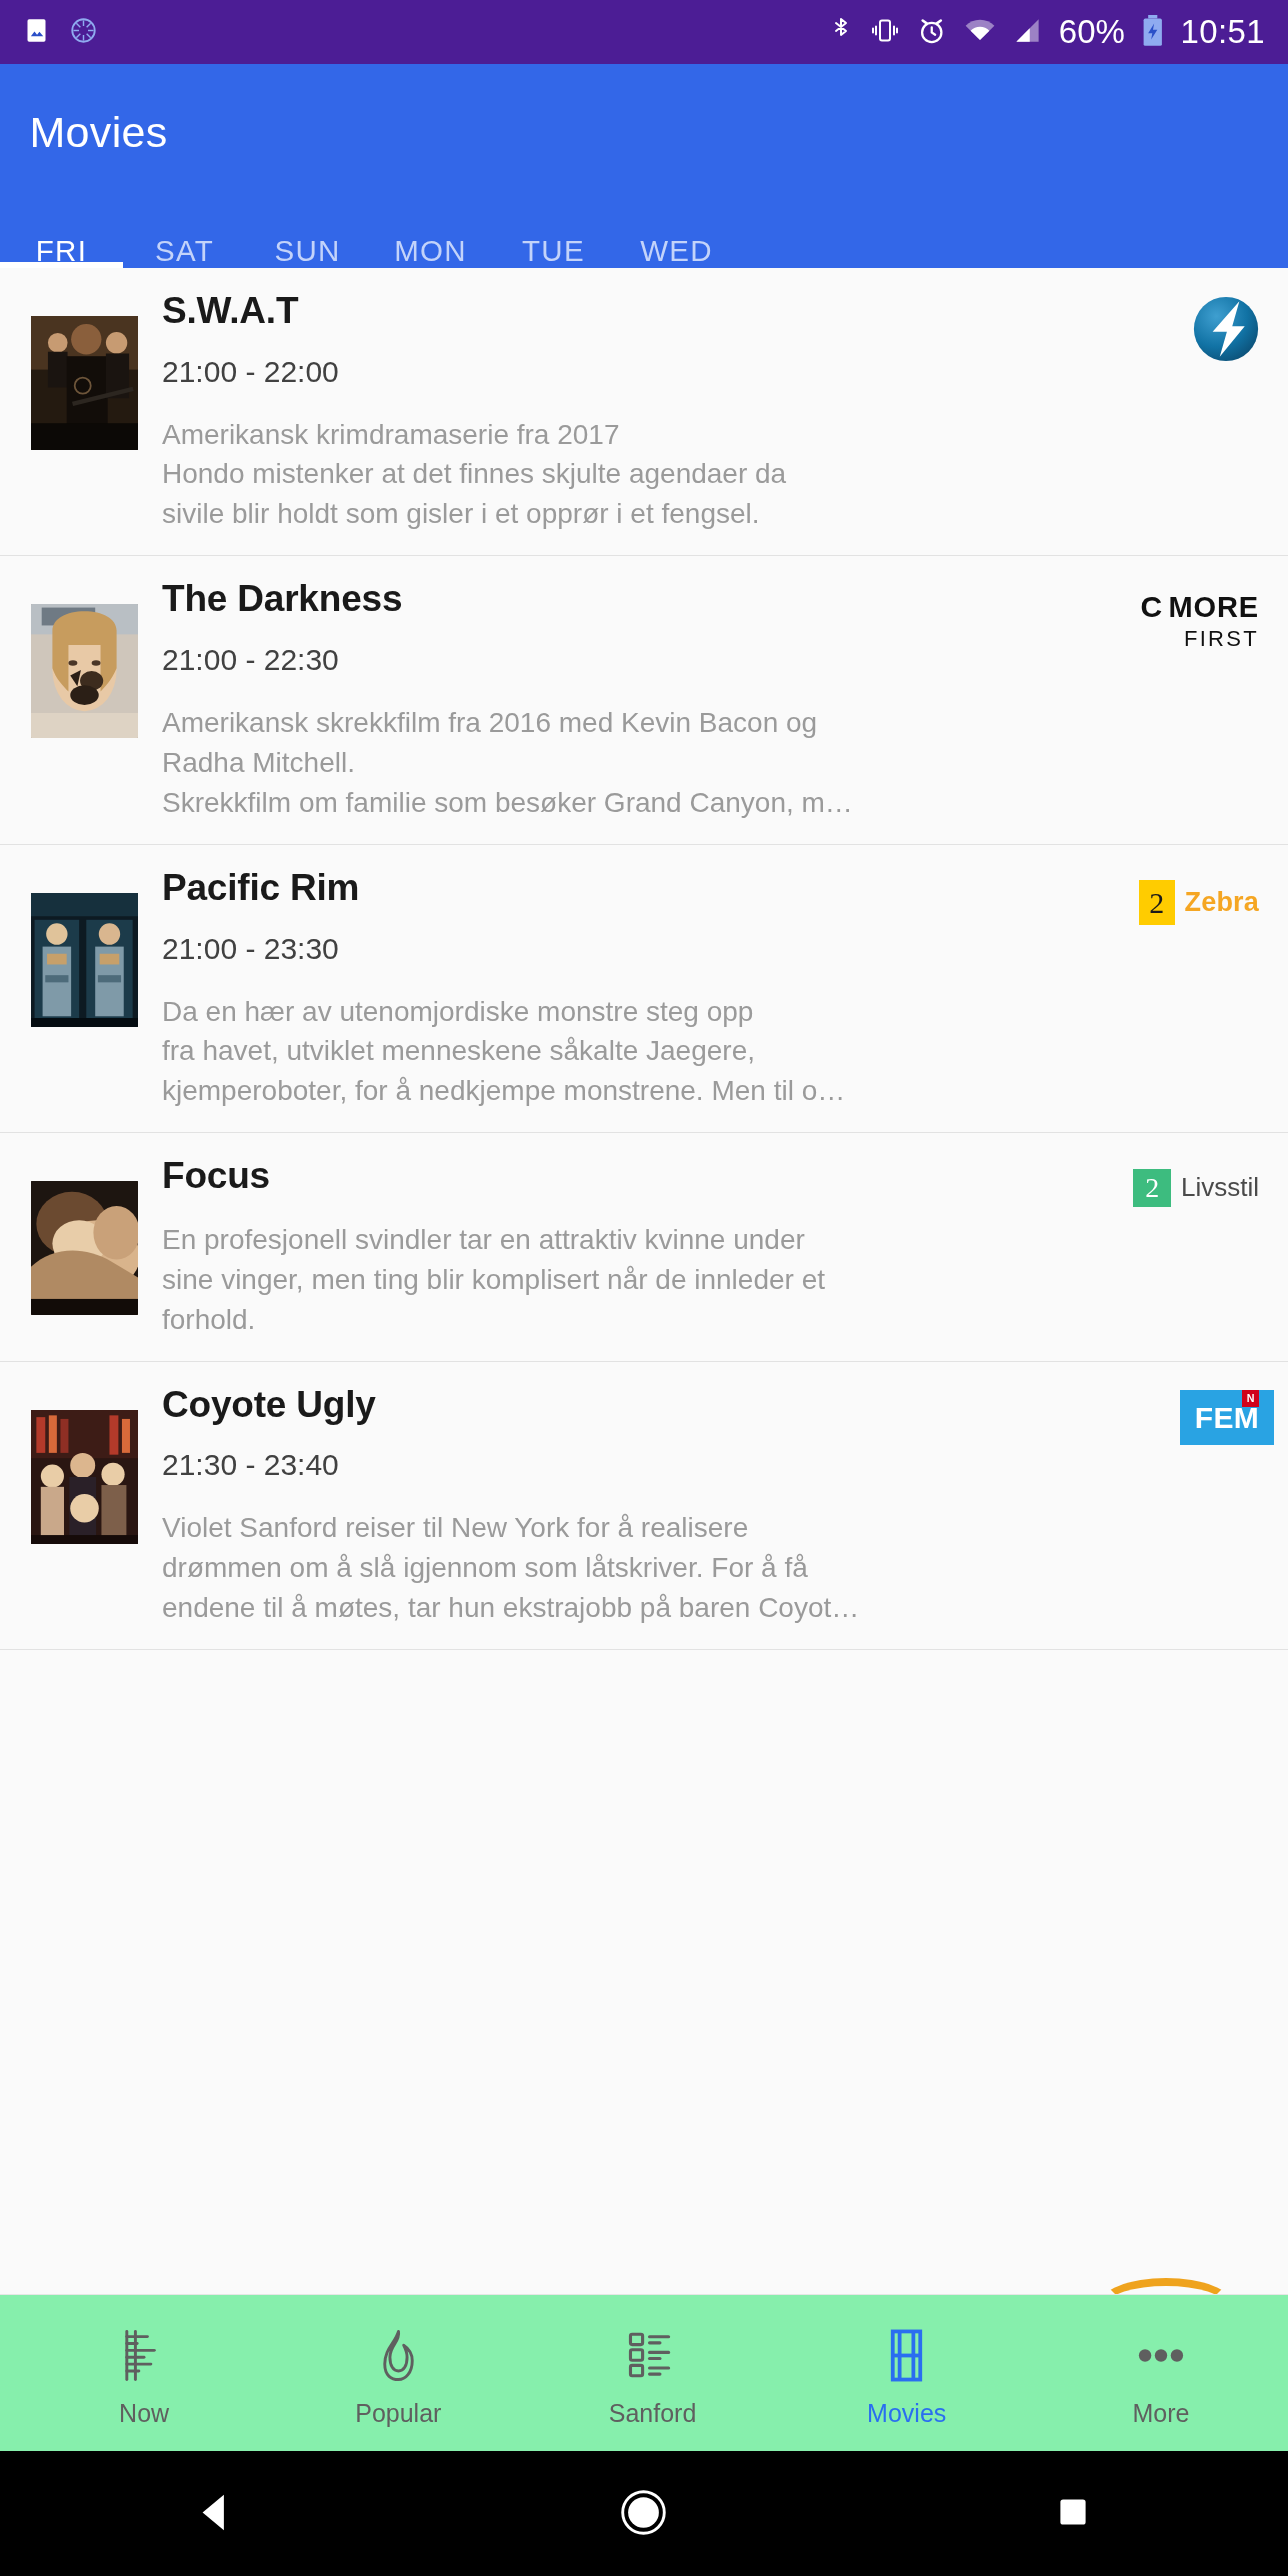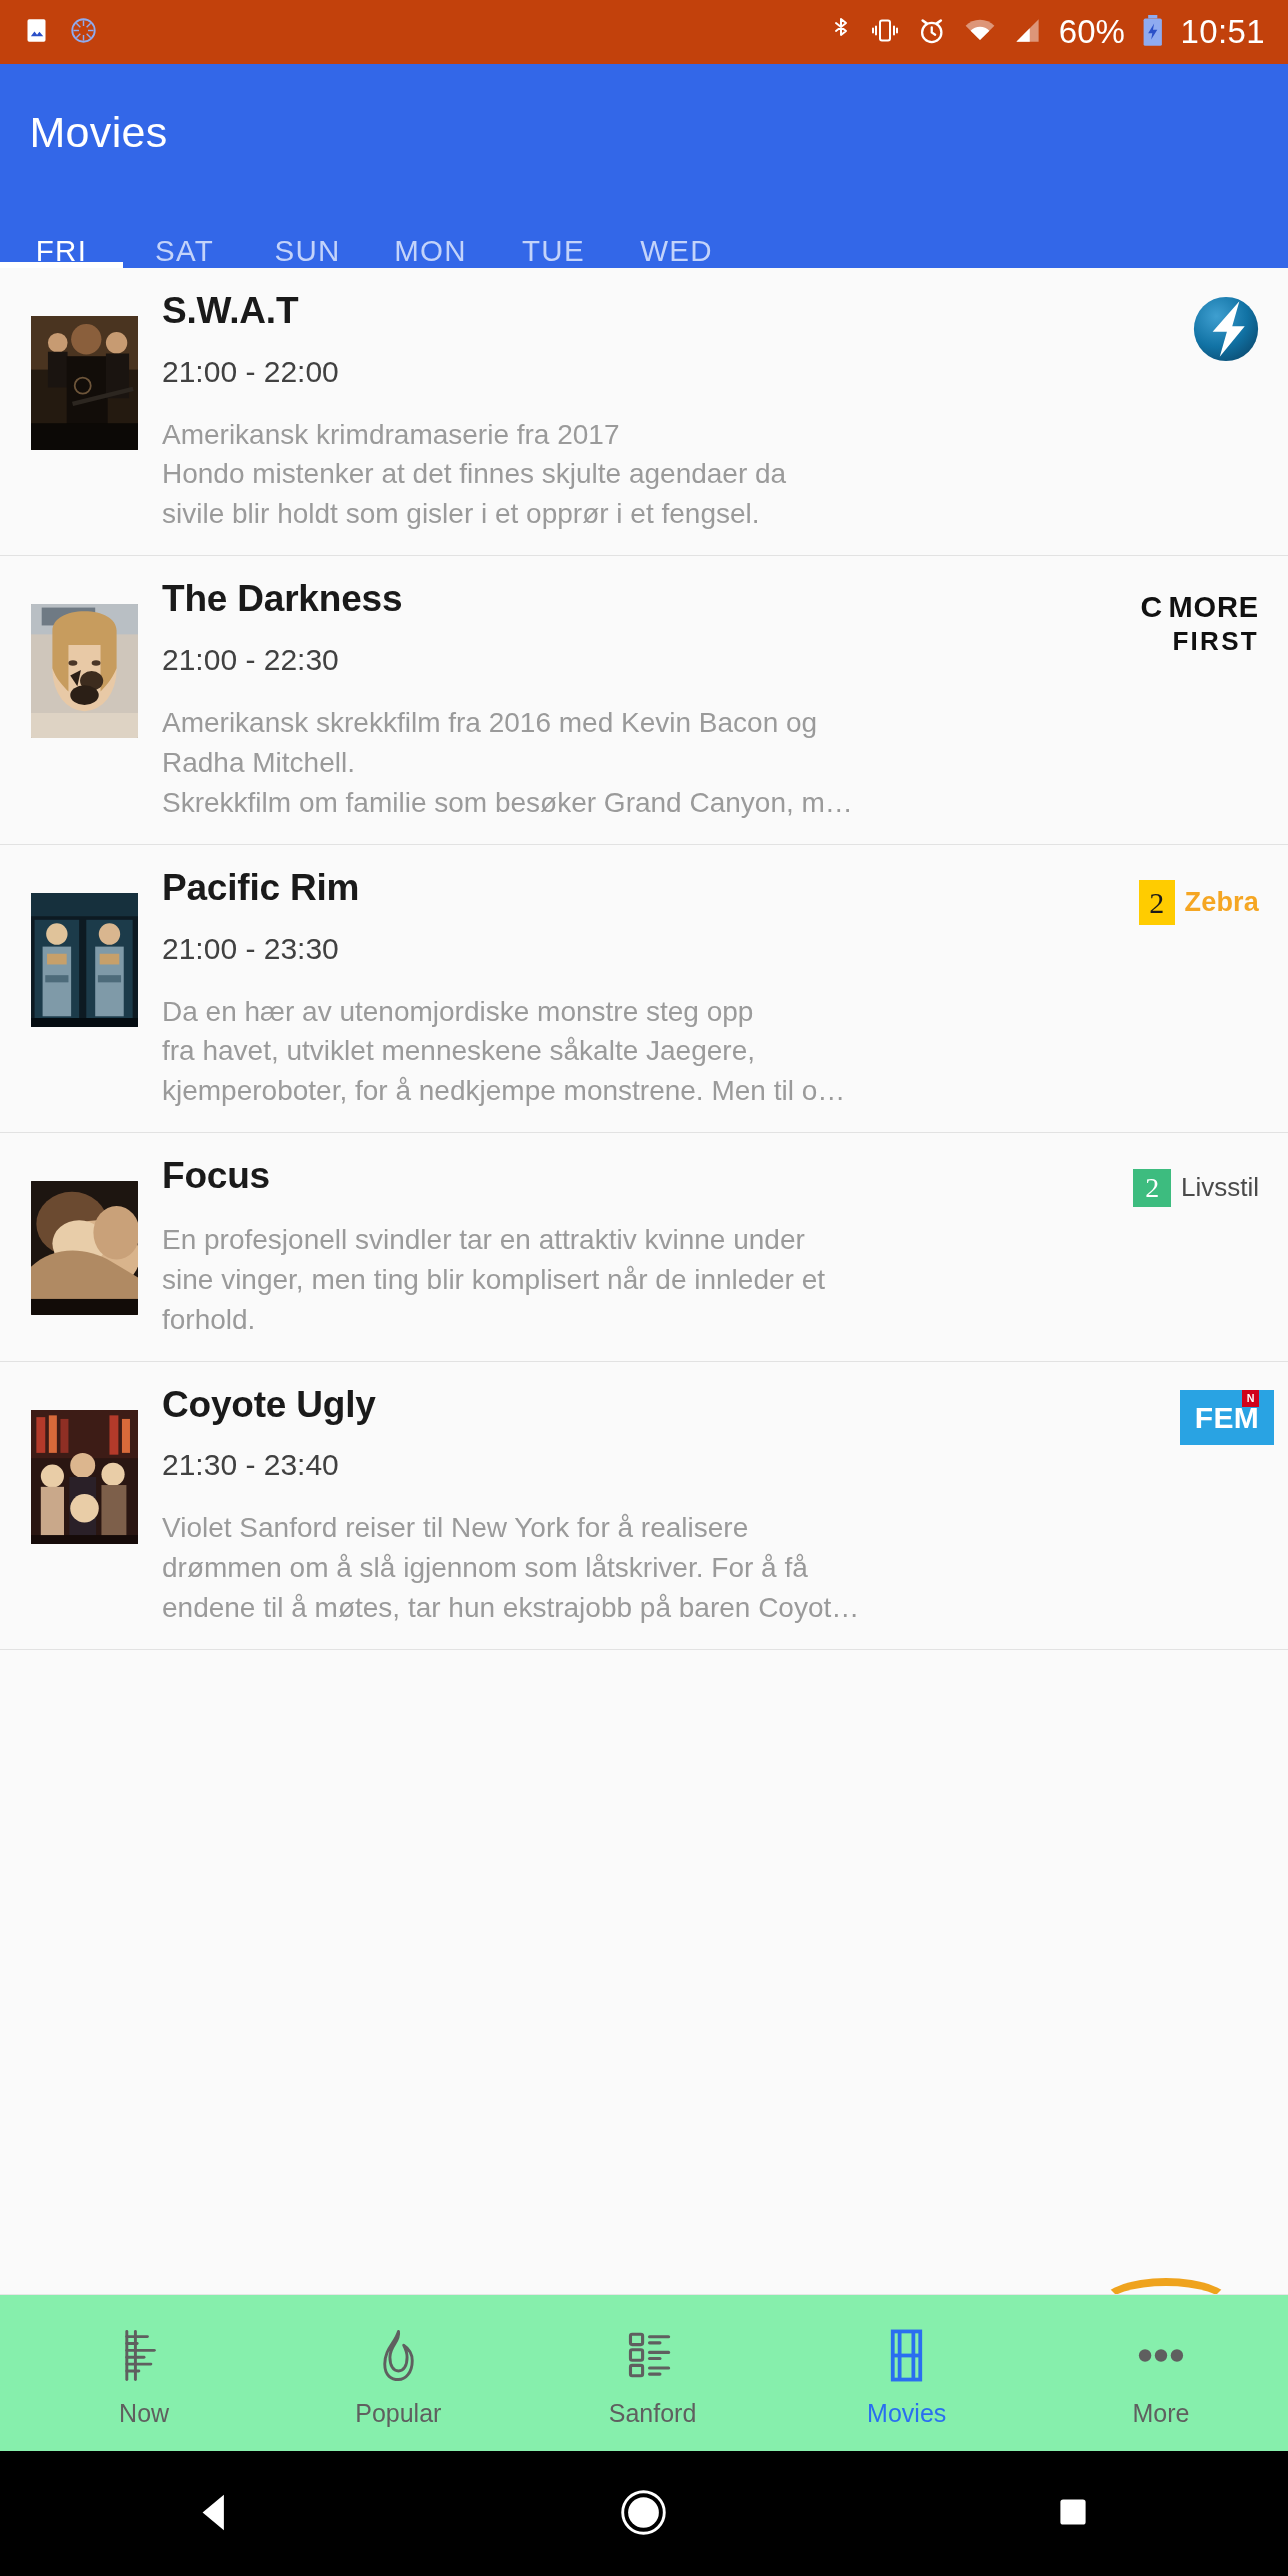--- a/index.html
+++ b/index.html
@@ -6,21 +6,21 @@
   html,body { width:1288px; height:2576px; }
   body {
     font-family:"Liberation Sans", sans-serif;
     background:#ffffff;
     overflow:hidden;
   }
   #app { width:1288px; height:2576px; position:relative; display:flex; flex-direction:column; }
 
   
   .statusbar {
-    height:64px; background:#c2410c; flex:0 0 64px;
+    height:64px; background:#4c1d95; flex:0 0 64px;
     display:flex; align-items:center; padding:0 23px;
     color:#ffffff;
   }
   .sb-left { display:flex; align-items:center; gap:19.7px; }
   .sb-right { margin-left:auto; display:flex; align-items:center; gap:17px; }
   .sb-time { font-size:33px; letter-spacing:0.4px; font-weight:400; }
   .sb-pct { font-size:33px; font-weight:400; }
   .ico { display:block; }
 
   
@@ -88,22 +88,22 @@
     justify-content:flex-end; padding-top:5.4px; min-width:107px;
   }
   .logo-tv4 { width:66px; height:66px; }
   .logo-cmore { text-align:right; line-height:1; padding-top:7.2px; }
   .logo-cmore .l1 {
     font-size:29px; font-weight:bold; color:#111; letter-spacing:0.9px;
     display:block; white-space:nowrap;
   }
   .logo-cmore .l1 .cc { font-size:30px; margin-right:5.4px; }
   .logo-cmore .l2 {
-    font-size:26px; color:#111; letter-spacing:2.3px; display:block;
-    margin-top:6.3px; white-space:nowrap;font-weight:bold;
+    font-size:22px; color:#111; letter-spacing:2.3px; display:block;
+    margin-top:6.3px; white-space:nowrap;
   }
   .logo-zebra { display:flex; align-items:center; gap:9.8px; padding-top:7.2px; }
   .zbox {
     width:36px; height:45px; background:#ffcc00; color:#1a1a1a;
     font-size:30px; font-weight:400; display:flex;
     align-items:center; justify-content:center; font-family:"Liberation Serif", serif;
   }
   .ztext { font-size:27px; font-weight:bold; color:#f5a623; letter-spacing:0.2px; }
   .logo-livsstil { display:flex; align-items:center; gap:9.8px; padding-top:7.2px; }
   .lbox {

